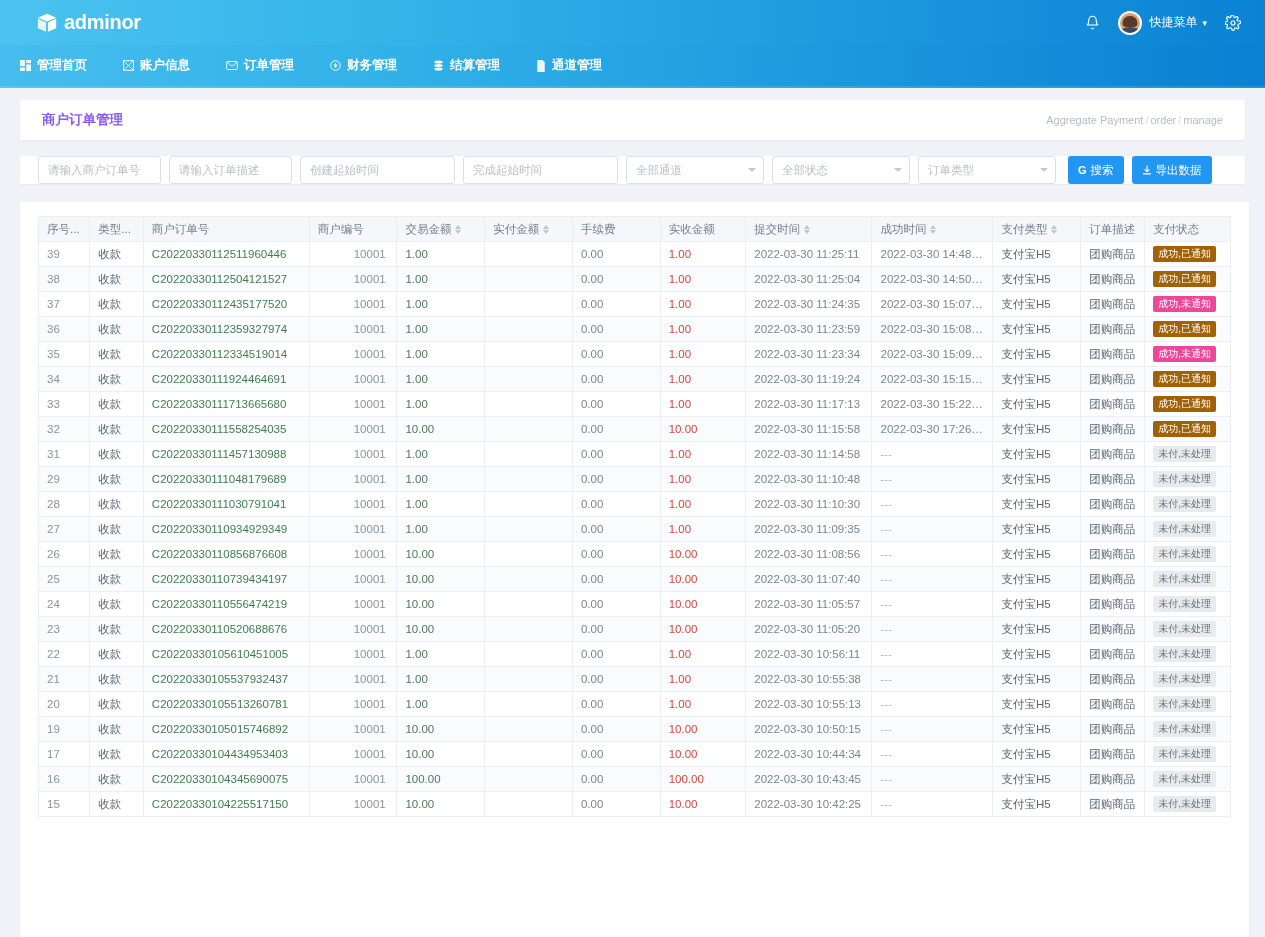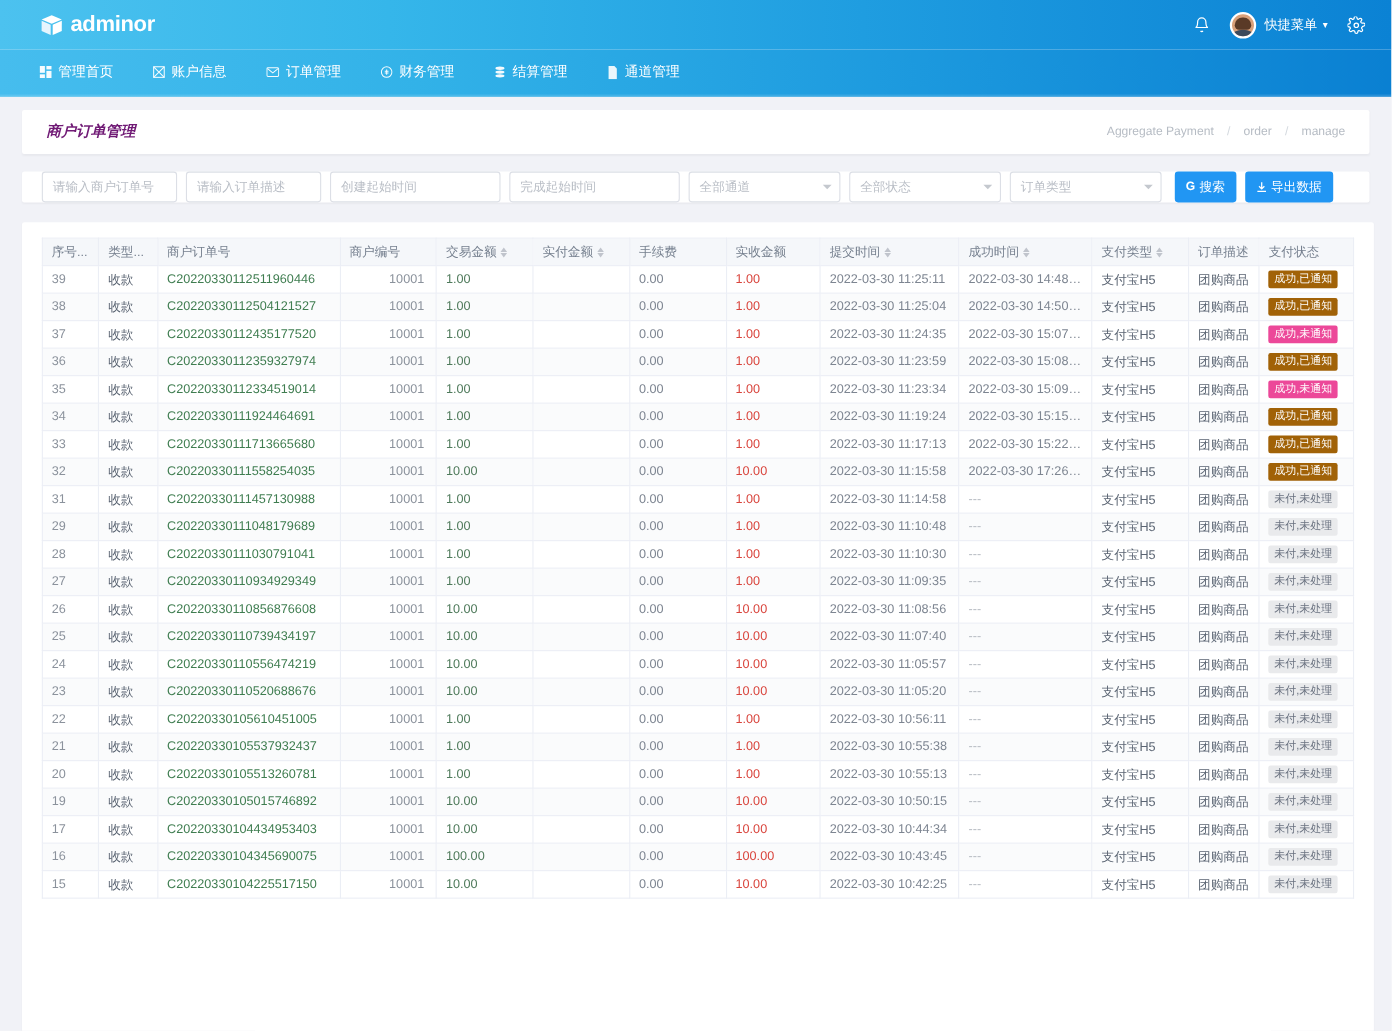--- a/index.html
+++ b/index.html
@@ -44,42 +44,43 @@
     width: 20px; height: 11px; border-radius: 50% 50% 0 0; background:#3c4a5c;
   }
   .user-name { color:#ffffff; font-size: 12px; }
   .caret { color:#fff; font-size: 9px; margin-left:-2px; }
 
   
   .navbar {
     height: 43px;
     background: linear-gradient(to right, #46bdee 0%, #32b2e8 30%, #1c99de 66%, #0a80d2 100%);
     display: flex; align-items: center;
-    padding: 0 36px;
+    padding: 0 20px;
     border-bottom: 2px solid rgba(255,255,255,0.12);
+    font-weight: bold;
   }
   .nav-item {
     display: flex; align-items: center; gap: 6px;
     color: #ffffff; font-size: 12.5px;
     margin-right: 36px; cursor: pointer; white-space: nowrap;
   }
   .nav-item .nicon { font-size: 11px; opacity: .95; display:flex; }
 
   
   .page-head {
     margin: 12px 20px 0 20px;
     background: #ffffff;
     height: 40px;
     display: flex; align-items: center;
     padding: 0 22px;
     border-radius: 2px;
     box-shadow: 0 1px 2px rgba(0,0,0,0.04);
   }
-  .page-title { font-size: 13.5px; color: #701a75; font-weight: bold; font-style: italic; }
-  .breadcrumb { margin-left: auto; font-size: 11px; color: #b6bcc4; display:flex; gap:12px; }
+  .page-title { font-size: 13.5px; color: #8b5cf6; font-weight: bold; }
+  .breadcrumb { margin-left: auto; font-size: 11px; color: #b6bcc4; display:flex; gap:2px; }
   .breadcrumb .sep { color: #d3d8de; }
   .breadcrumb .crumb { cursor: pointer; }
 
   
   .filter-card {
     margin: 16px 20px 0 20px;
     background: #ffffff;
     border-radius: 2px;
     padding: 0 18px;
     box-shadow: 0 1px 2px rgba(0,0,0,0.04);

